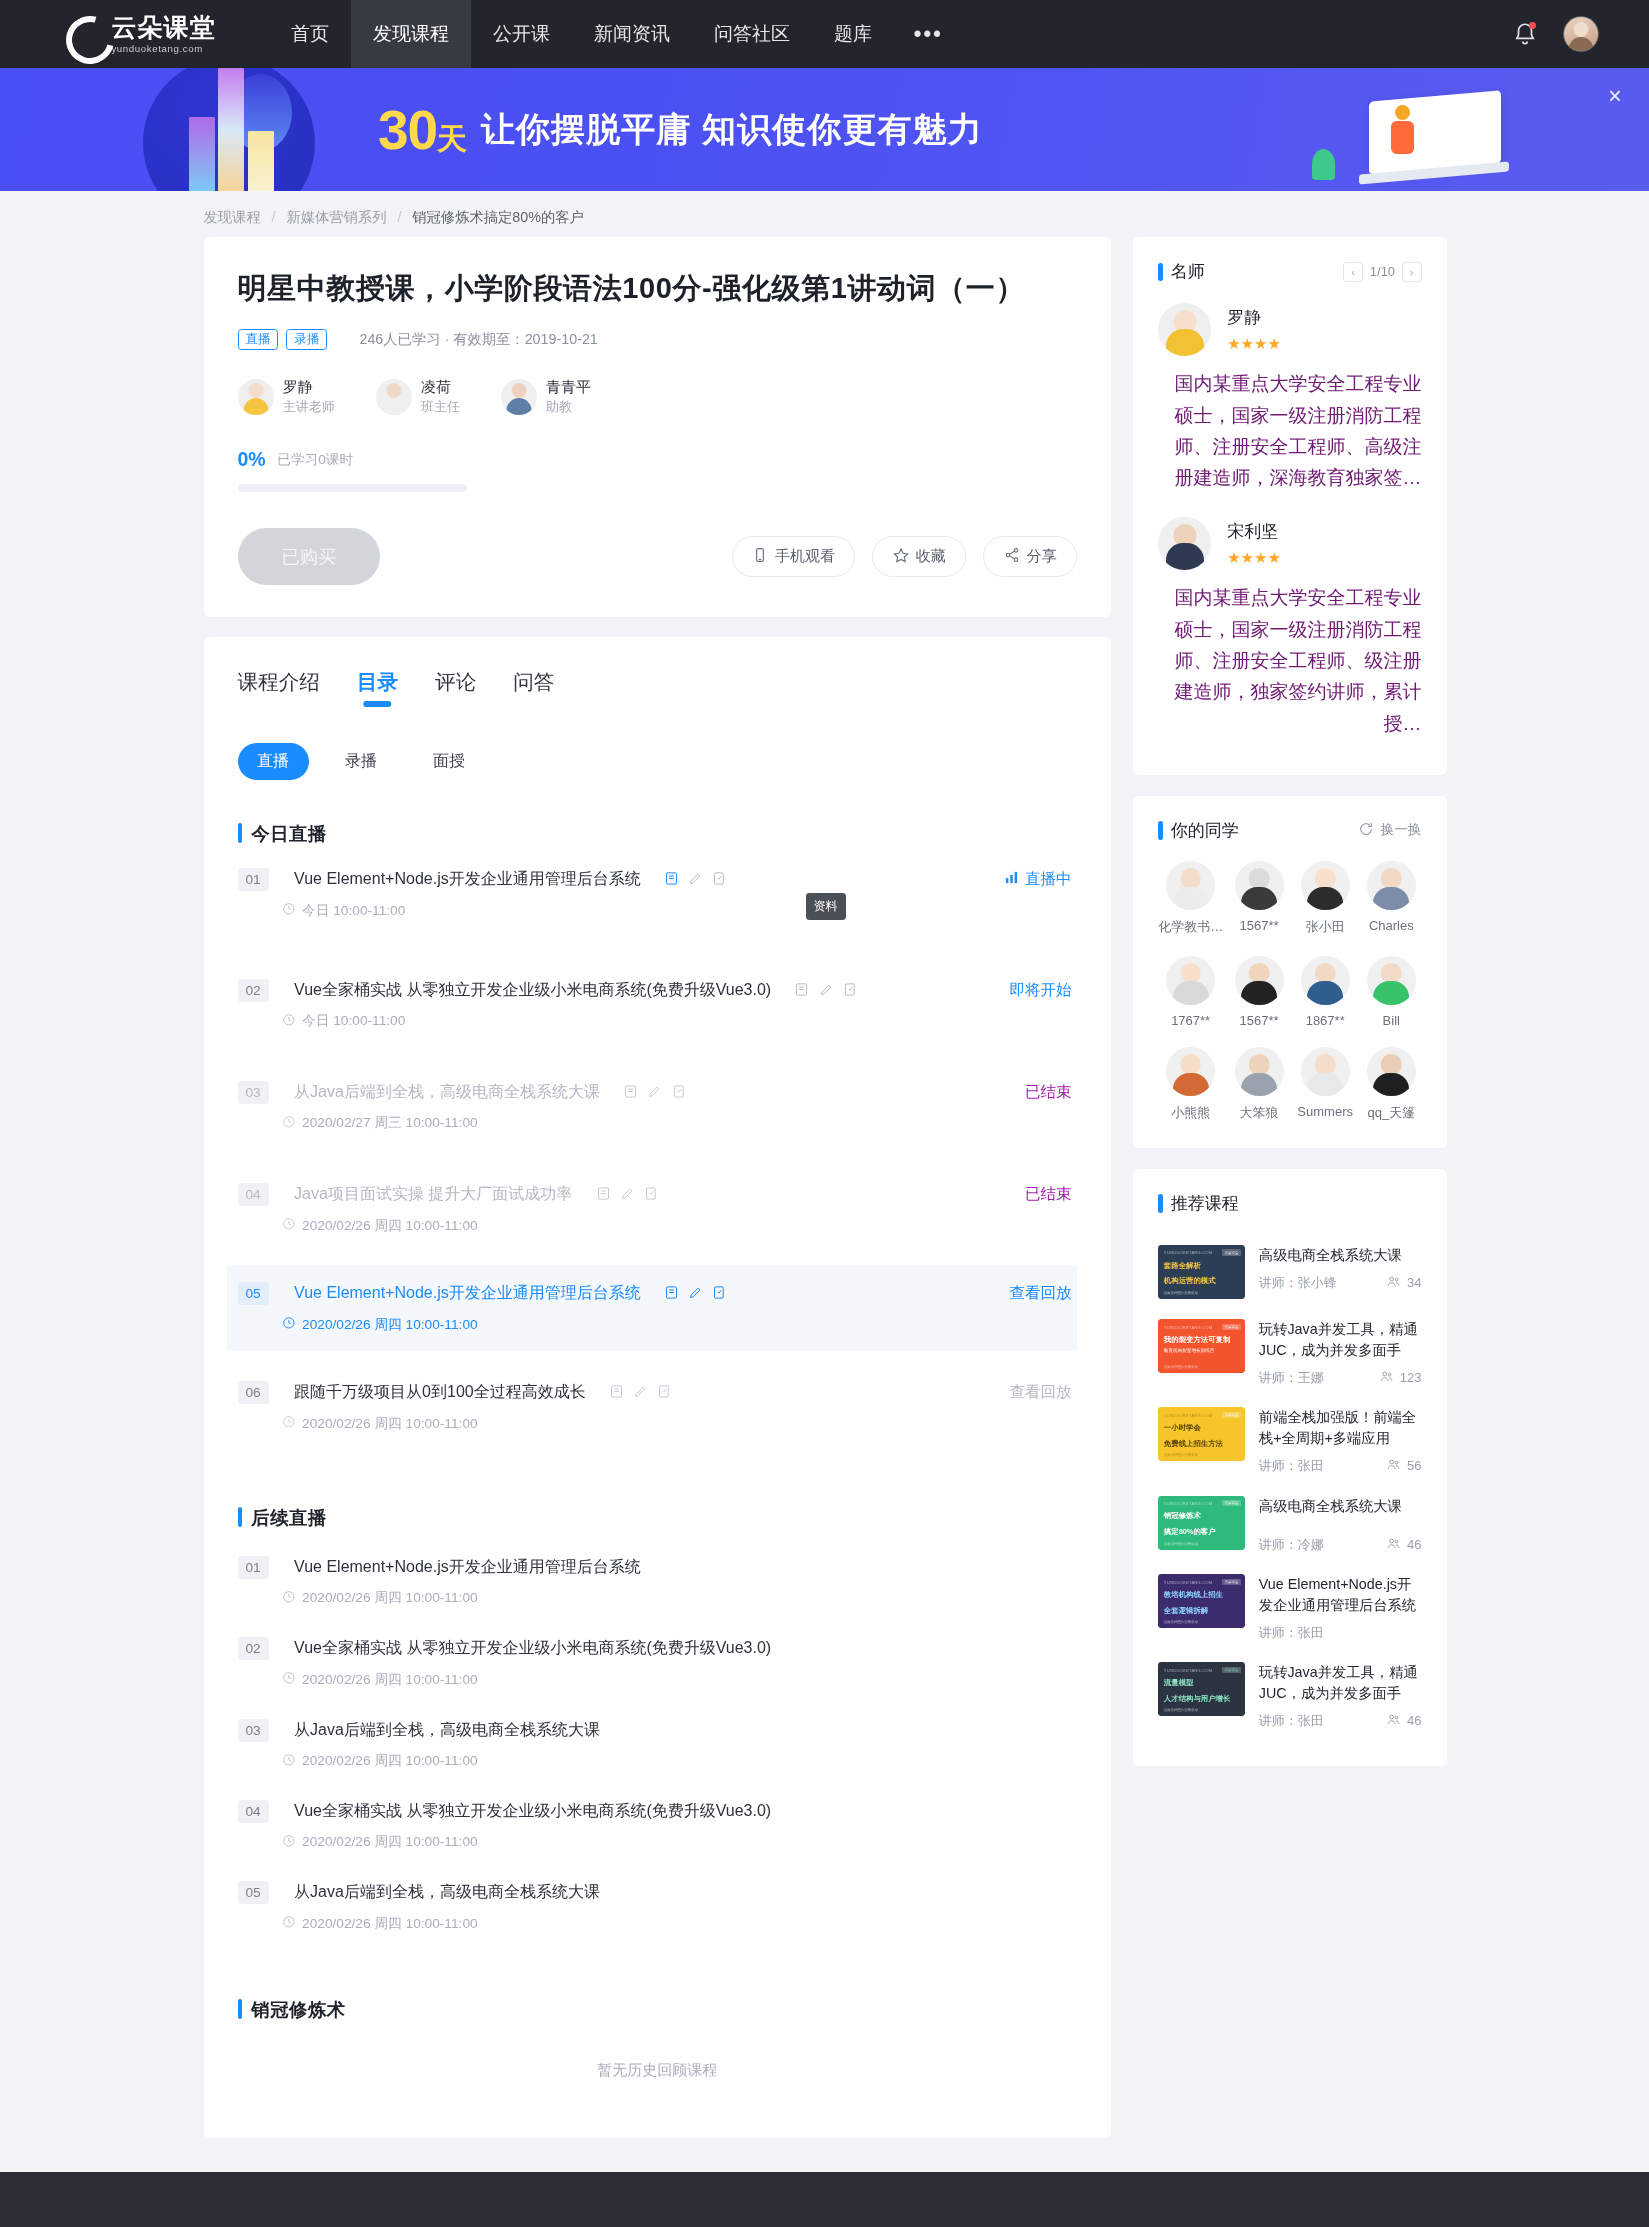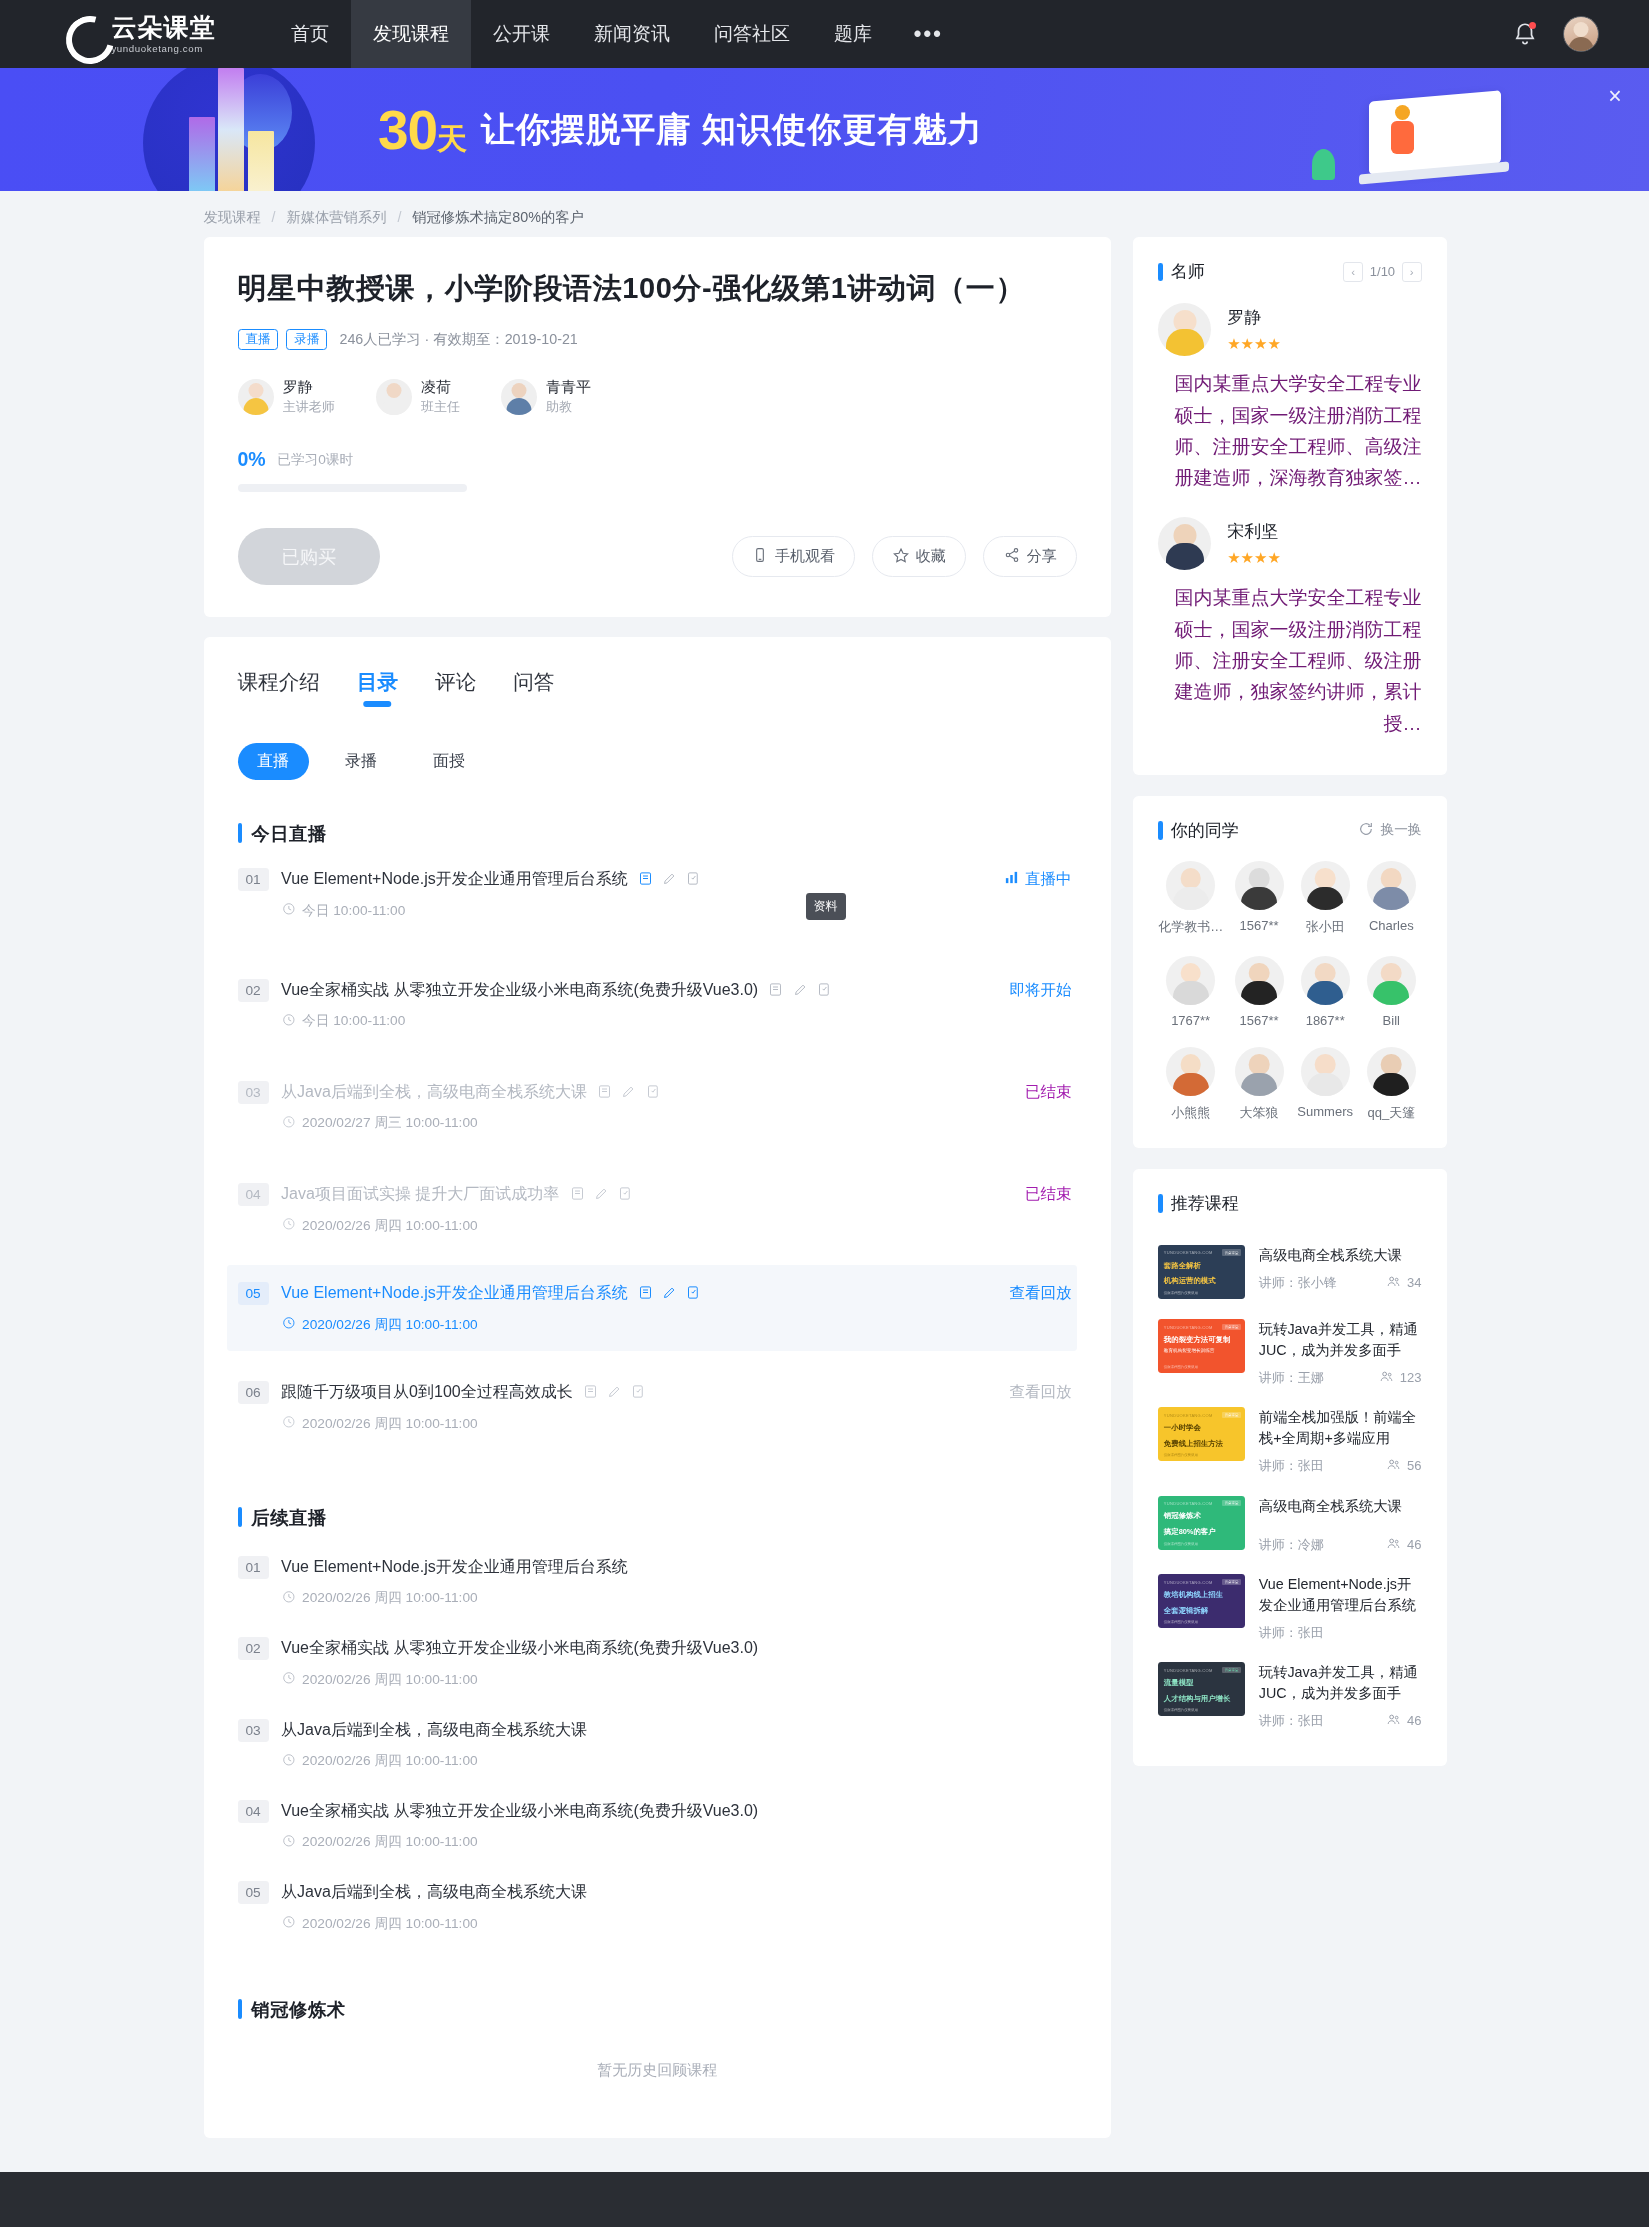--- a/index.html
+++ b/index.html
@@ -128,21 +128,21 @@
   .card { background:#fff; border-radius: 5.7px; }
 
   
   .course-head { padding: 33px 34px 32px 34px; margin-bottom: 20.6px; }
   .course-title { font-size: 29px; color: #1d2129; font-weight: bold; letter-spacing: 0.6px; line-height:1.3; }
   .course-meta { display:flex; align-items:center; margin-top: 20.6px; }
   .tag {
     border:1.1px solid #1a8cff; color:#1a8cff; font-size:12.6px; border-radius:3.4px;
     padding: 3.4px 6.9px; margin-right: 8px; line-height:1;
   }
-  .meta-text { font-size: 14.3px; color:#8b919c; margin-left: 4px; text-align: center; }
+  .meta-text { font-size: 14.3px; color:#8b919c; margin-left: 24px; text-align: center; }
 
   .teachers { display:flex; align-items:center; gap: 41px; margin-top: 27.5px; }
   .teacher { display:flex; align-items:center; gap: 9.2px; }
   .t-av { width: 36px; height:36px; border-radius:50%; background:#efefef; overflow:hidden; position:relative; }
   .t-av i { position:absolute; left:50%; top:52%; transform:translateX(-50%); width:25px; height:25px; border-radius:12.6px 12.6px 0 0; display:block; }
   .t-av b { position:absolute; left:50%; top:12%; transform:translateX(-50%); width:15px; height:15px; border-radius:50%; display:block; }
   .t-name { font-size: 15px; color:#2c3039; line-height: 1.3; }
   .t-role { font-size: 13px; color:#a5aab4; line-height: 1.4; margin-top:1.1px; }
 
   .progress-row { margin-top: 32px; display:flex; align-items:center; gap: 11.5px; }
@@ -184,21 +184,21 @@
   .section-title {
     display:flex; align-items:center; gap:9.2px; margin-top: 41px; margin-bottom: 5.7px;
   }
   .section-title .bar { width:4.6px; height:19.5px; border-radius:2.3px; background:#1a8cff; }
   .section-title .txt { font-size:18.3px; color:#1d2129; font-weight:bold; letter-spacing:0.6px; }
 
   .lesson {
     padding: 17px 5.7px 17px 0; position:relative; border-radius:3.4px;
   }
   .lesson.highlight { background:#f4f7fb; padding-left: 10.3px; margin-left:-10.3px; }
-  .lesson-row { display:flex; align-items:center; }
+  .lesson-row { display:flex; align-items:center;gap:13px; }
   .lnum {
     width: 31px; height: 23px; border-radius: 3.4px; background:#f0f1f4; color:#7b818c;
     font-size:13.7px; display:flex; align-items:center; justify-content:center; margin-right: 12.6px; flex:none;
   }
   .lesson.highlight .lnum { background:#e4edfa; color:#1a8cff; }
   .ltitle { font-size: 16px; color:#2d323b; }
   .lesson.ended .ltitle, .lesson.ended .lnum { color:#b4b9c2; }
   .lesson.highlight .ltitle { color:#1a8cff; }
   .licons { display:flex; align-items:center; gap: 9.2px; margin-left: 10.3px; }
   .licons svg { width: 15px; height: 15px; }

